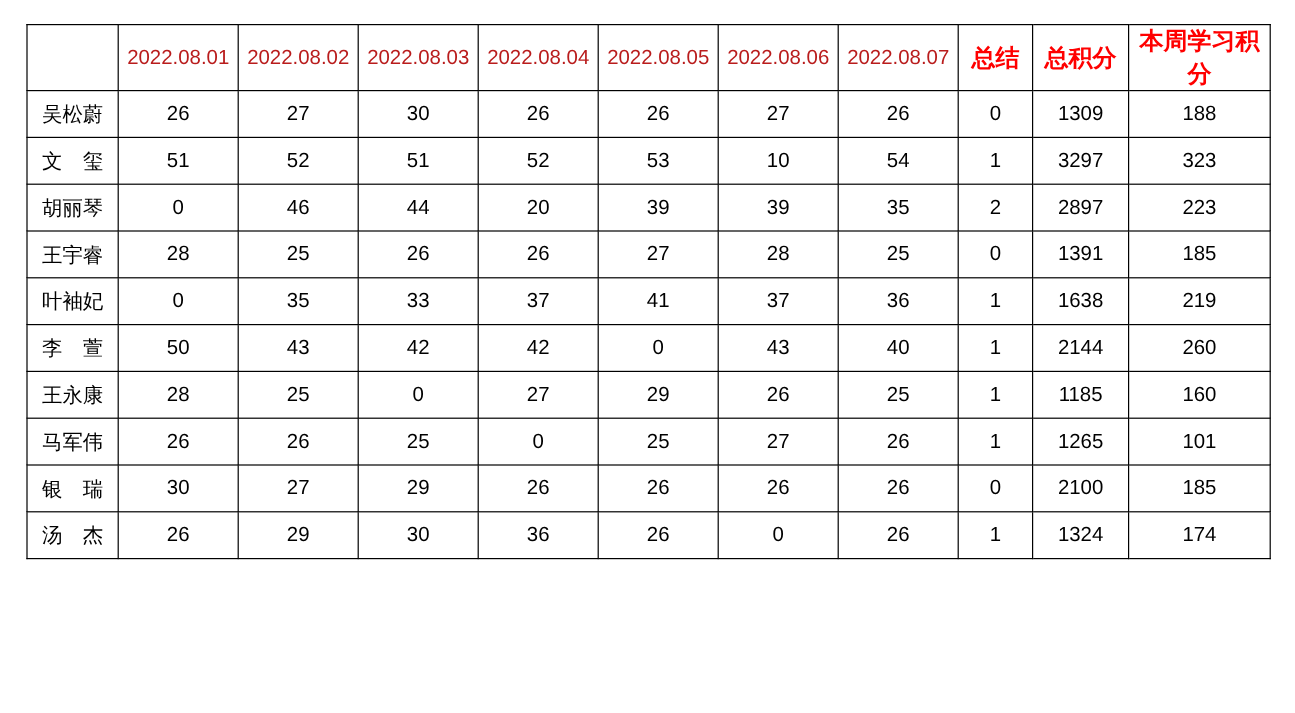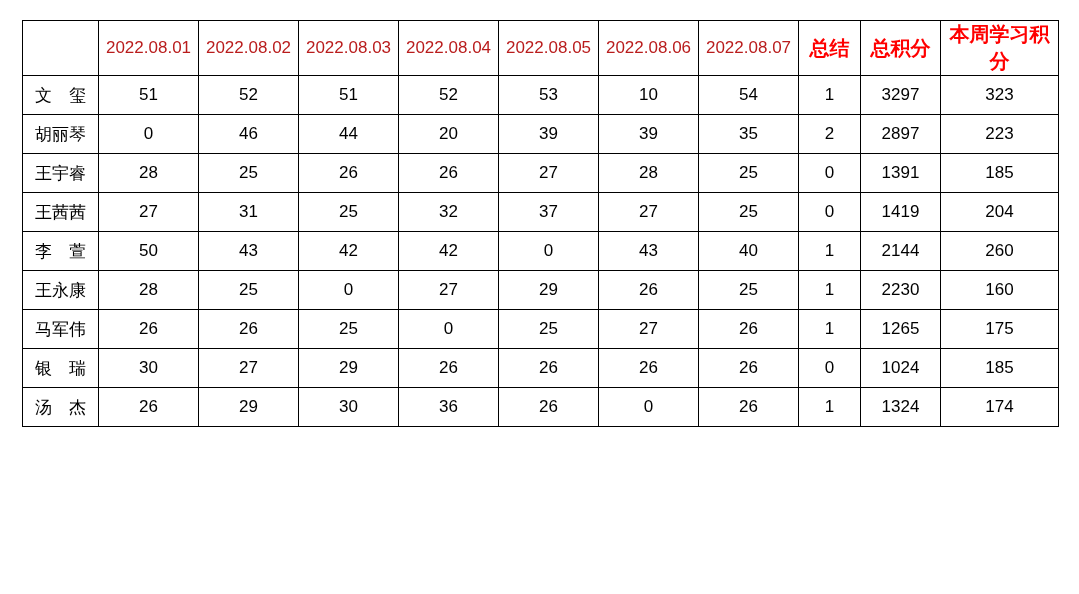--- a/index.html
+++ b/index.html
@@ -102,20 +102,33 @@
           <td class="hdr-date">2022.08.05</td>
           <td class="hdr-date">2022.08.06</td>
           <td class="hdr-date">2022.08.07</td>
           <td class="hdr-red">总结</td>
           <td class="hdr-red">总积分</td>
           <td class="hdr-red">本周学习积分</td>
         </tr>
     </thead>
     <tbody>
         <tr>
+          <td class="name">吴松蔚</td>
+          <td class="num">26</td>
+          <td class="num">27</td>
+          <td class="num">30</td>
+          <td class="num">26</td>
+          <td class="num">26</td>
+          <td class="num">27</td>
+          <td class="num">26</td>
+          <td class="redtxt">0</td>
+          <td class="redtxt">1309</td>
+          <td class="redtxt">188</td>
+        </tr>
+        <tr>
           <td class="name">文　玺</td>
           <td class="num">51</td>
           <td class="num">52</td>
           <td class="num">51</td>
           <td class="num">52</td>
           <td class="num">53</td>
           <td class="num hl">10</td>
           <td class="num">54</td>
           <td class="redtxt">1</td>
           <td class="redtxt">3297</td>
@@ -141,31 +154,31 @@
           <td class="num">26</td>
           <td class="num">26</td>
           <td class="num">27</td>
           <td class="num">28</td>
           <td class="num">25</td>
           <td class="redtxt">0</td>
           <td class="redtxt">1391</td>
           <td class="redtxt">185</td>
         </tr>
         <tr>
-          <td class="name">王茜茜</td>
-          <td class="num">27</td>
-          <td class="num">31</td>
-          <td class="num">25</td>
-          <td class="num">32</td>
+          <td class="name">叶袖妃</td>
+          <td class="num hl">0</td>
+          <td class="num">35</td>
+          <td class="num">33</td>
           <td class="num">37</td>
-          <td class="num">27</td>
-          <td class="num">25</td>
-          <td class="redtxt">0</td>
-          <td class="redtxt">1419</td>
-          <td class="redtxt">204</td>
+          <td class="num">41</td>
+          <td class="num">37</td>
+          <td class="num">36</td>
+          <td class="redtxt">1</td>
+          <td class="redtxt">1638</td>
+          <td class="redtxt">219</td>
         </tr>
         <tr>
           <td class="name">李　萱</td>
           <td class="num">50</td>
           <td class="num">43</td>
           <td class="num">42</td>
           <td class="num">42</td>
           <td class="num hl">0</td>
           <td class="num">43</td>
           <td class="num">40</td>
@@ -176,47 +189,47 @@
         <tr>
           <td class="name">王永康</td>
           <td class="num">28</td>
           <td class="num">25</td>
           <td class="num hl">0</td>
           <td class="num">27</td>
           <td class="num">29</td>
           <td class="num">26</td>
           <td class="num">25</td>
           <td class="redtxt">1</td>
-          <td class="redtxt">2230</td>
+          <td class="redtxt">1185</td>
           <td class="redtxt">160</td>
         </tr>
         <tr>
           <td class="name">马军伟</td>
           <td class="num">26</td>
           <td class="num">26</td>
           <td class="num">25</td>
           <td class="num hl">0</td>
           <td class="num">25</td>
           <td class="num">27</td>
           <td class="num">26</td>
           <td class="redtxt">1</td>
           <td class="redtxt">1265</td>
-          <td class="redtxt">175</td>
+          <td class="redtxt">101</td>
         </tr>
         <tr>
           <td class="name">银　瑞</td>
           <td class="num">30</td>
           <td class="num">27</td>
           <td class="num">29</td>
           <td class="num">26</td>
           <td class="num">26</td>
           <td class="num">26</td>
           <td class="num">26</td>
           <td class="redtxt">0</td>
-          <td class="redtxt">1024</td>
+          <td class="redtxt">2100</td>
           <td class="redtxt">185</td>
         </tr>
         <tr>
           <td class="name">汤　杰</td>
           <td class="num">26</td>
           <td class="num">29</td>
           <td class="num">30</td>
           <td class="num">36</td>
           <td class="num">26</td>
           <td class="num hl">0</td>

